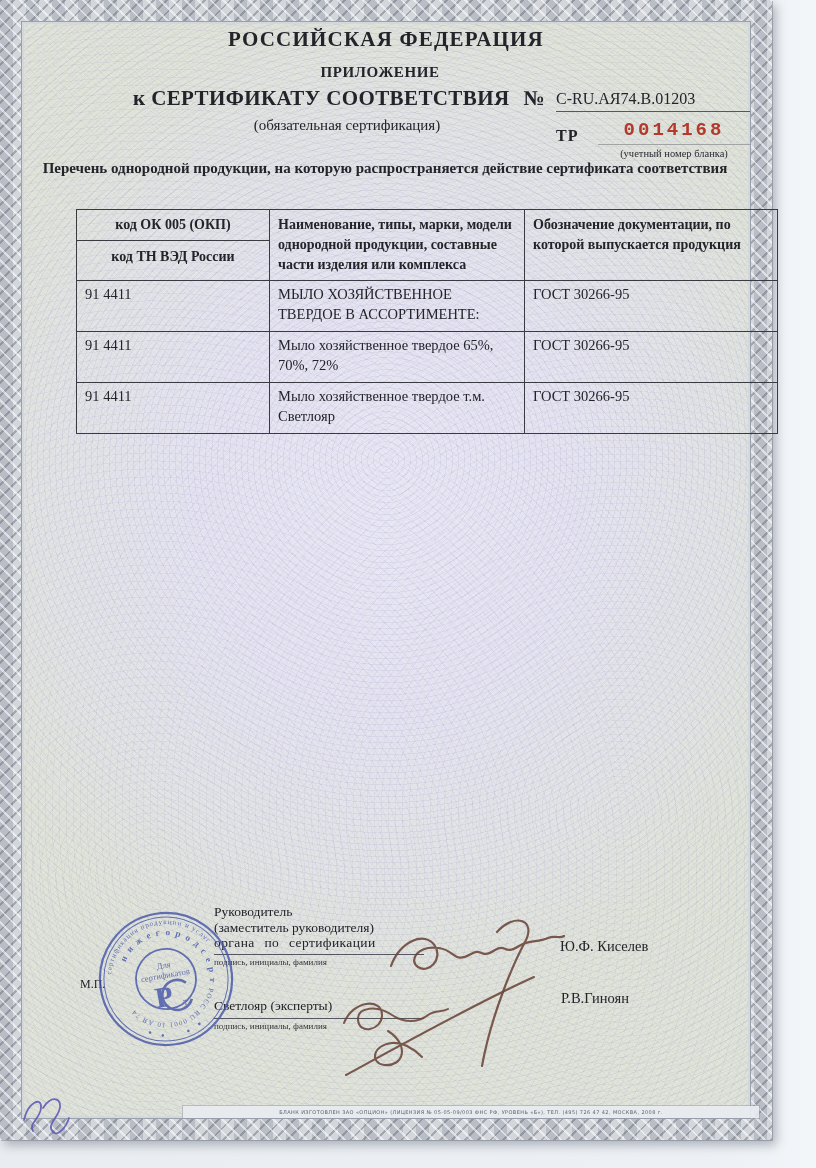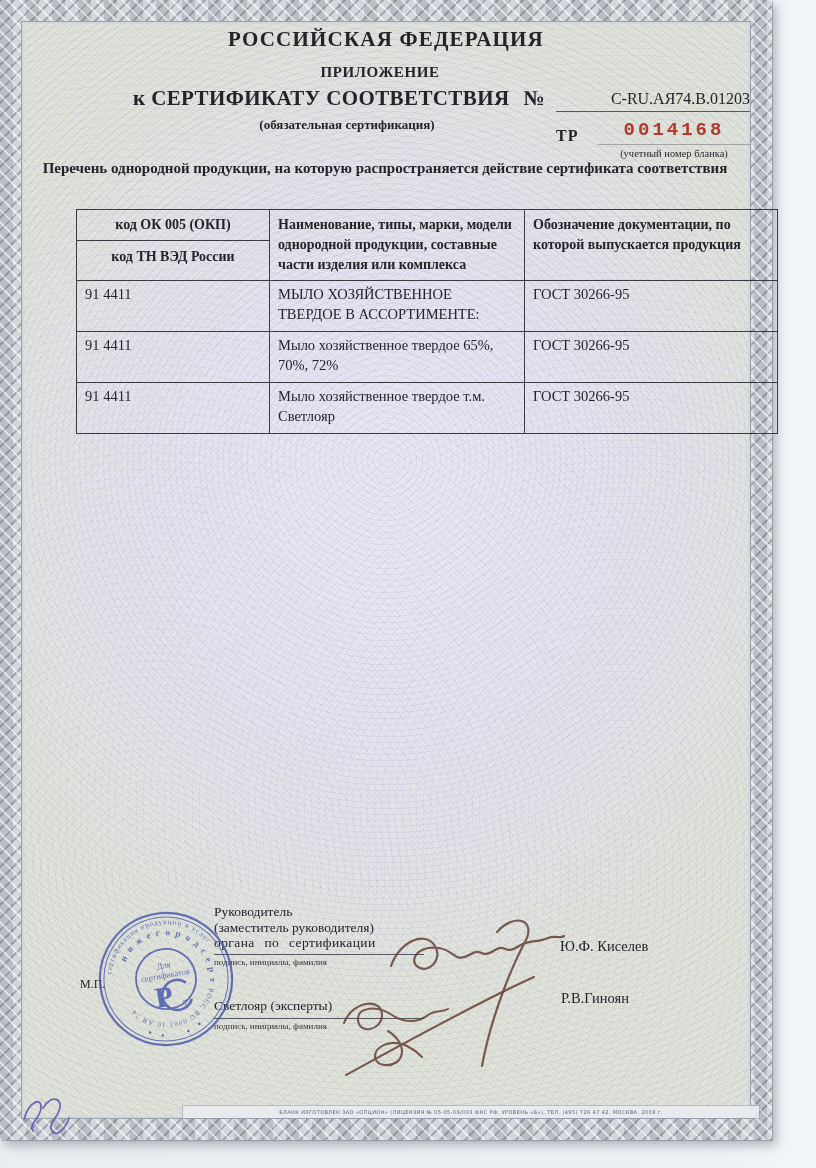--- a/index.html
+++ b/index.html
@@ -33,22 +33,22 @@
       repeating-linear-gradient(-45deg, rgba(138,134,196,.05) 0 1px, transparent 1px 4px),
       radial-gradient(ellipse 62% 46% at 50% 44%, #eae8f5 0%, #e6e4f1 42%, #e3e4e4 76%, #e1e4d8 100%);
   }
   .abs{position:absolute;}
   .center{text-align:left;}
 
   .country-title{left:0;top:27px;width:772px;font-size:21px;font-weight:bold;letter-spacing:1.2px;text-align:center;}
   .doc-line1{left:0;top:64px;width:760px;font-size:15px;font-weight:bold;letter-spacing:.6px;text-align:center;}
   .doc-line2{left:133px;top:86px;font-size:21px;font-weight:bold;letter-spacing:.4px;white-space:nowrap;}
   .number-sign{margin-left:14px;}
-  .cert-number{left:556px;top:90px;width:194px;font-size:16px;text-align:right;border-bottom:1px solid #565660;padding-bottom:3px;}
-  .mandatory-note{left:133px;top:117px;width:428px;font-size:13px;font-weight:bold;text-align:center;}
+  .cert-number{left:556px;top:90px;width:194px;font-size:16px;text-align:left;border-bottom:1px solid #565660;padding-bottom:3px;}
+  .mandatory-note{left:133px;top:117px;width:428px;font-size:15px;font-weight:normal;text-align:center;}
   .tr-label{left:556px;top:127px;font-size:16px;font-weight:bold;letter-spacing:1px;}
   .blank-number{
     left:598px;top:119px;width:152px;text-align:center;
     font-family:"Liberation Mono",monospace;font-weight:bold;font-size:19px;letter-spacing:3px;
     color:#b4382c;border-bottom:1px solid #a3a3a3;padding-bottom:3px;
   }
   .blank-caption{left:598px;top:148px;width:152px;font-size:10.5px;text-align:center;color:#2c2c33;}
   .subtitle{left:38px;top:158px;width:694px;font-size:15px;font-weight:bold;text-align:center;line-height:1.45;}
 
   table.products{

